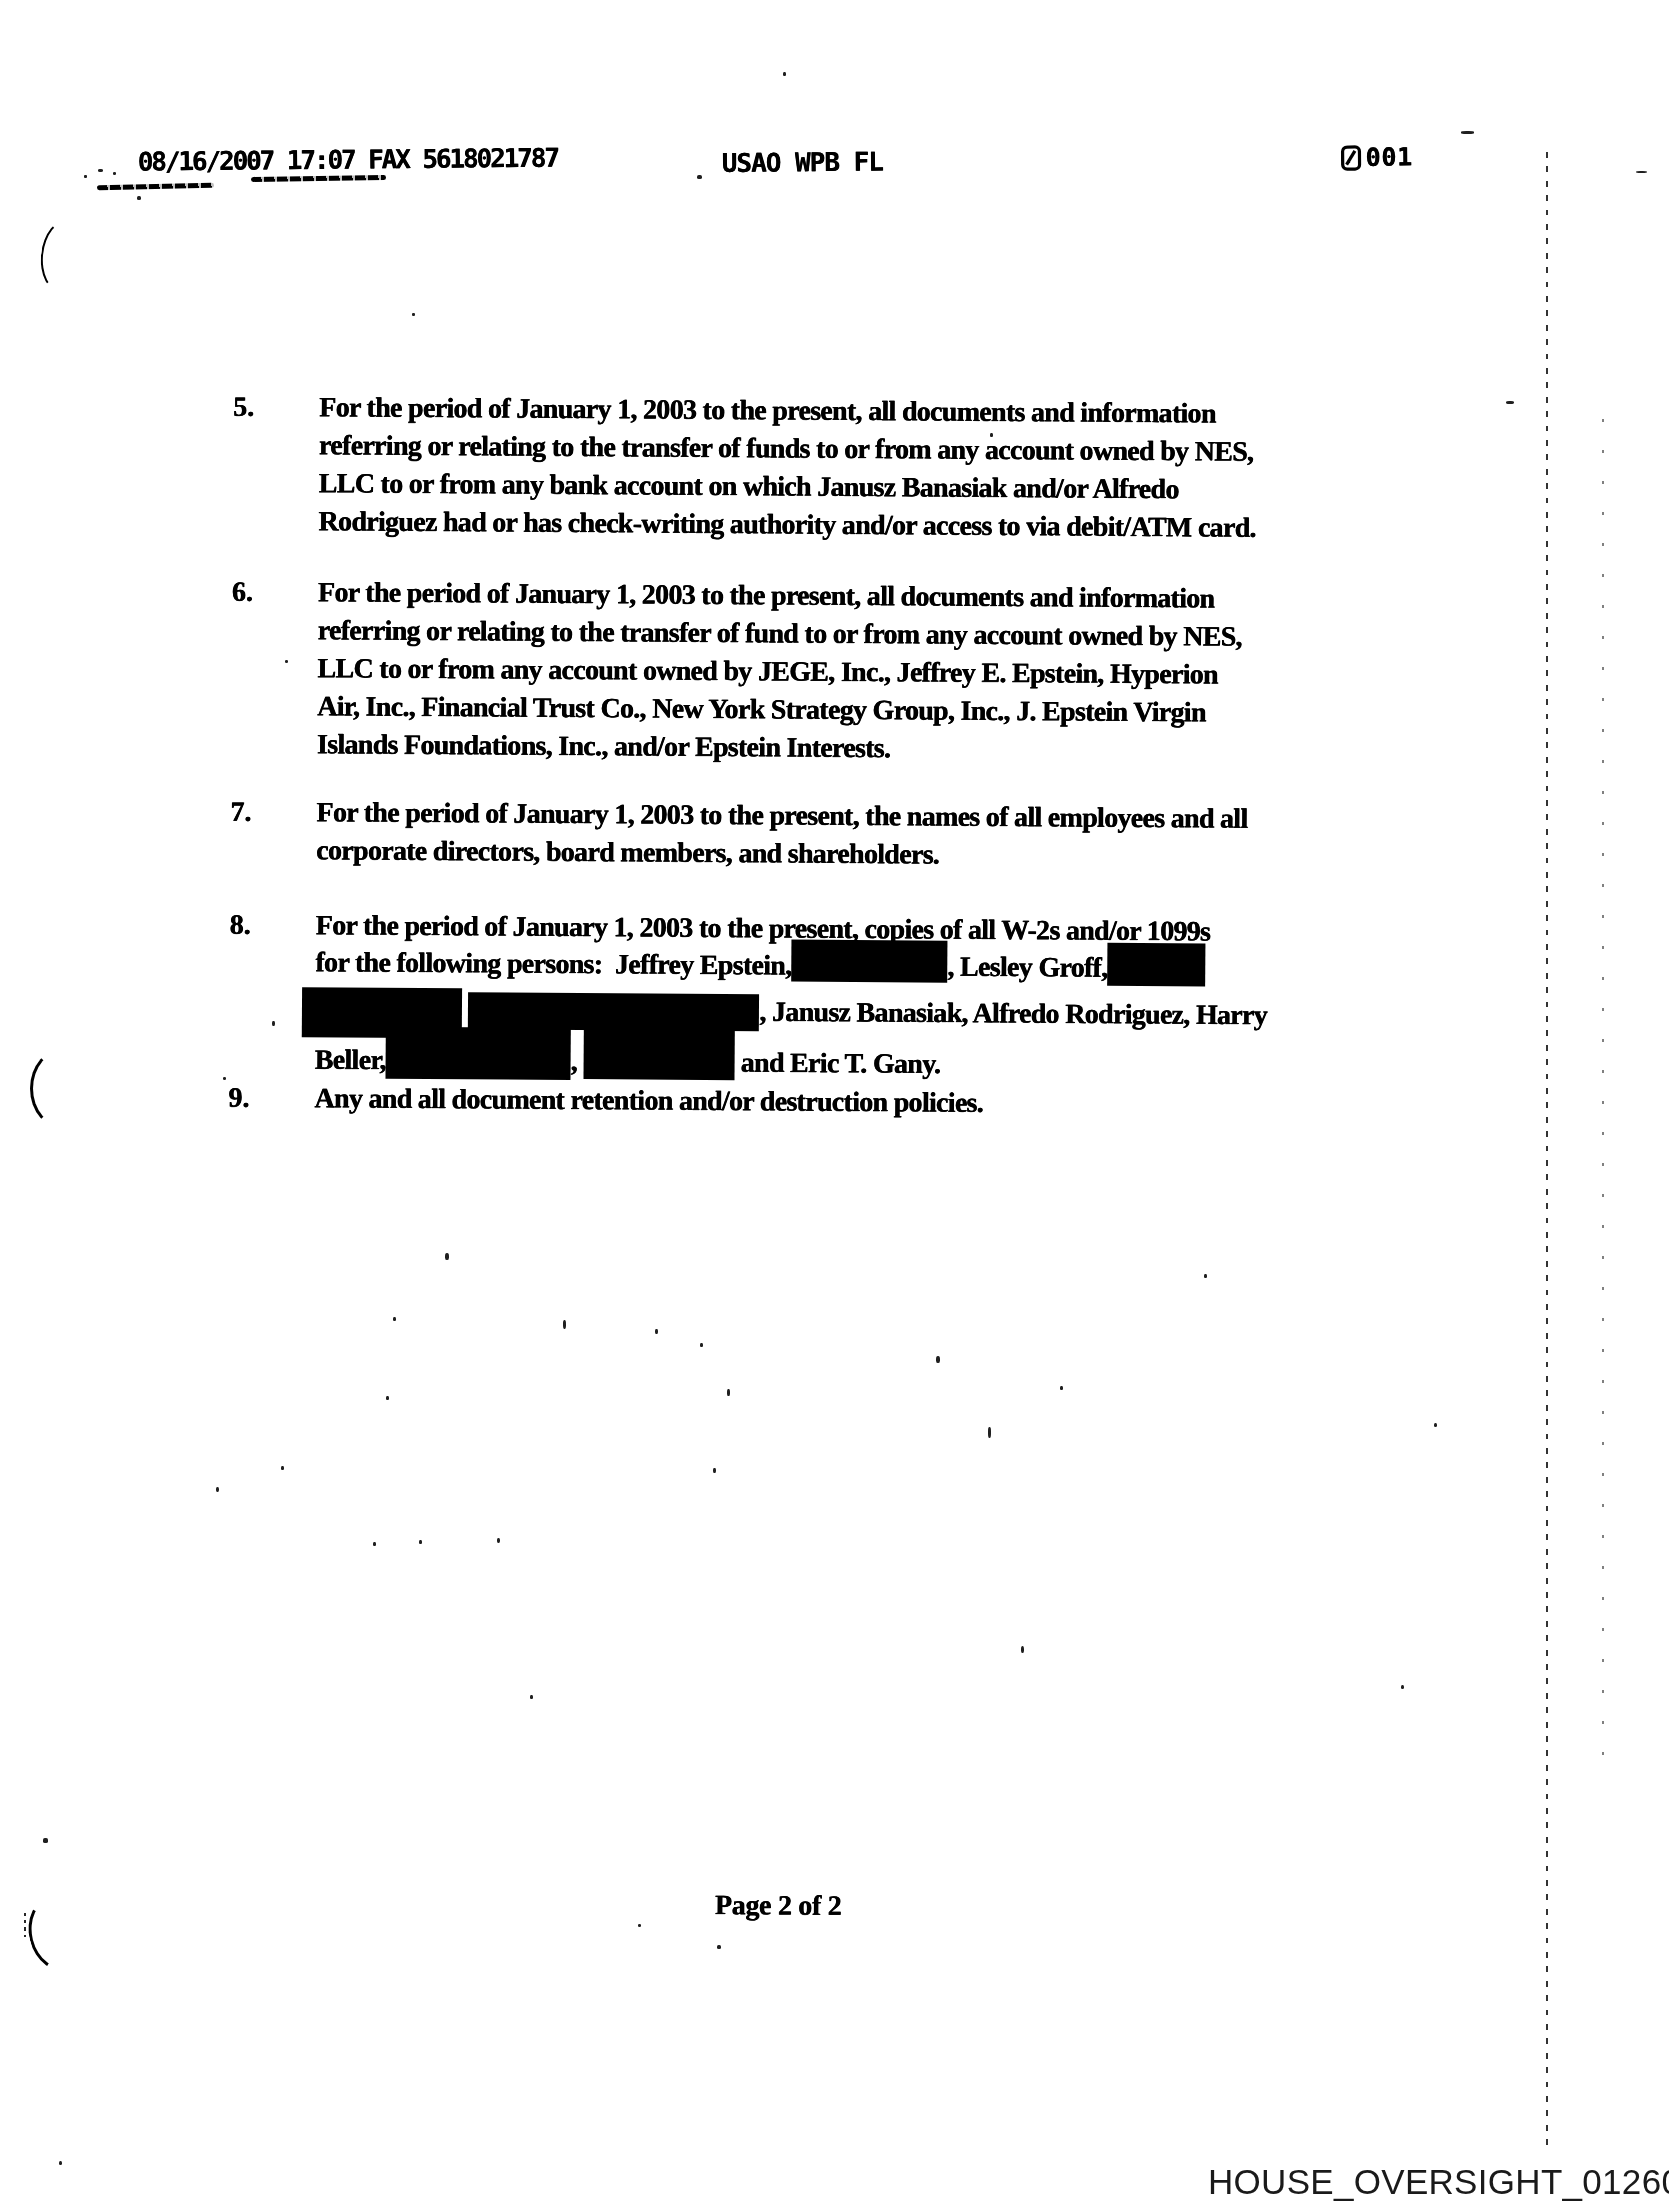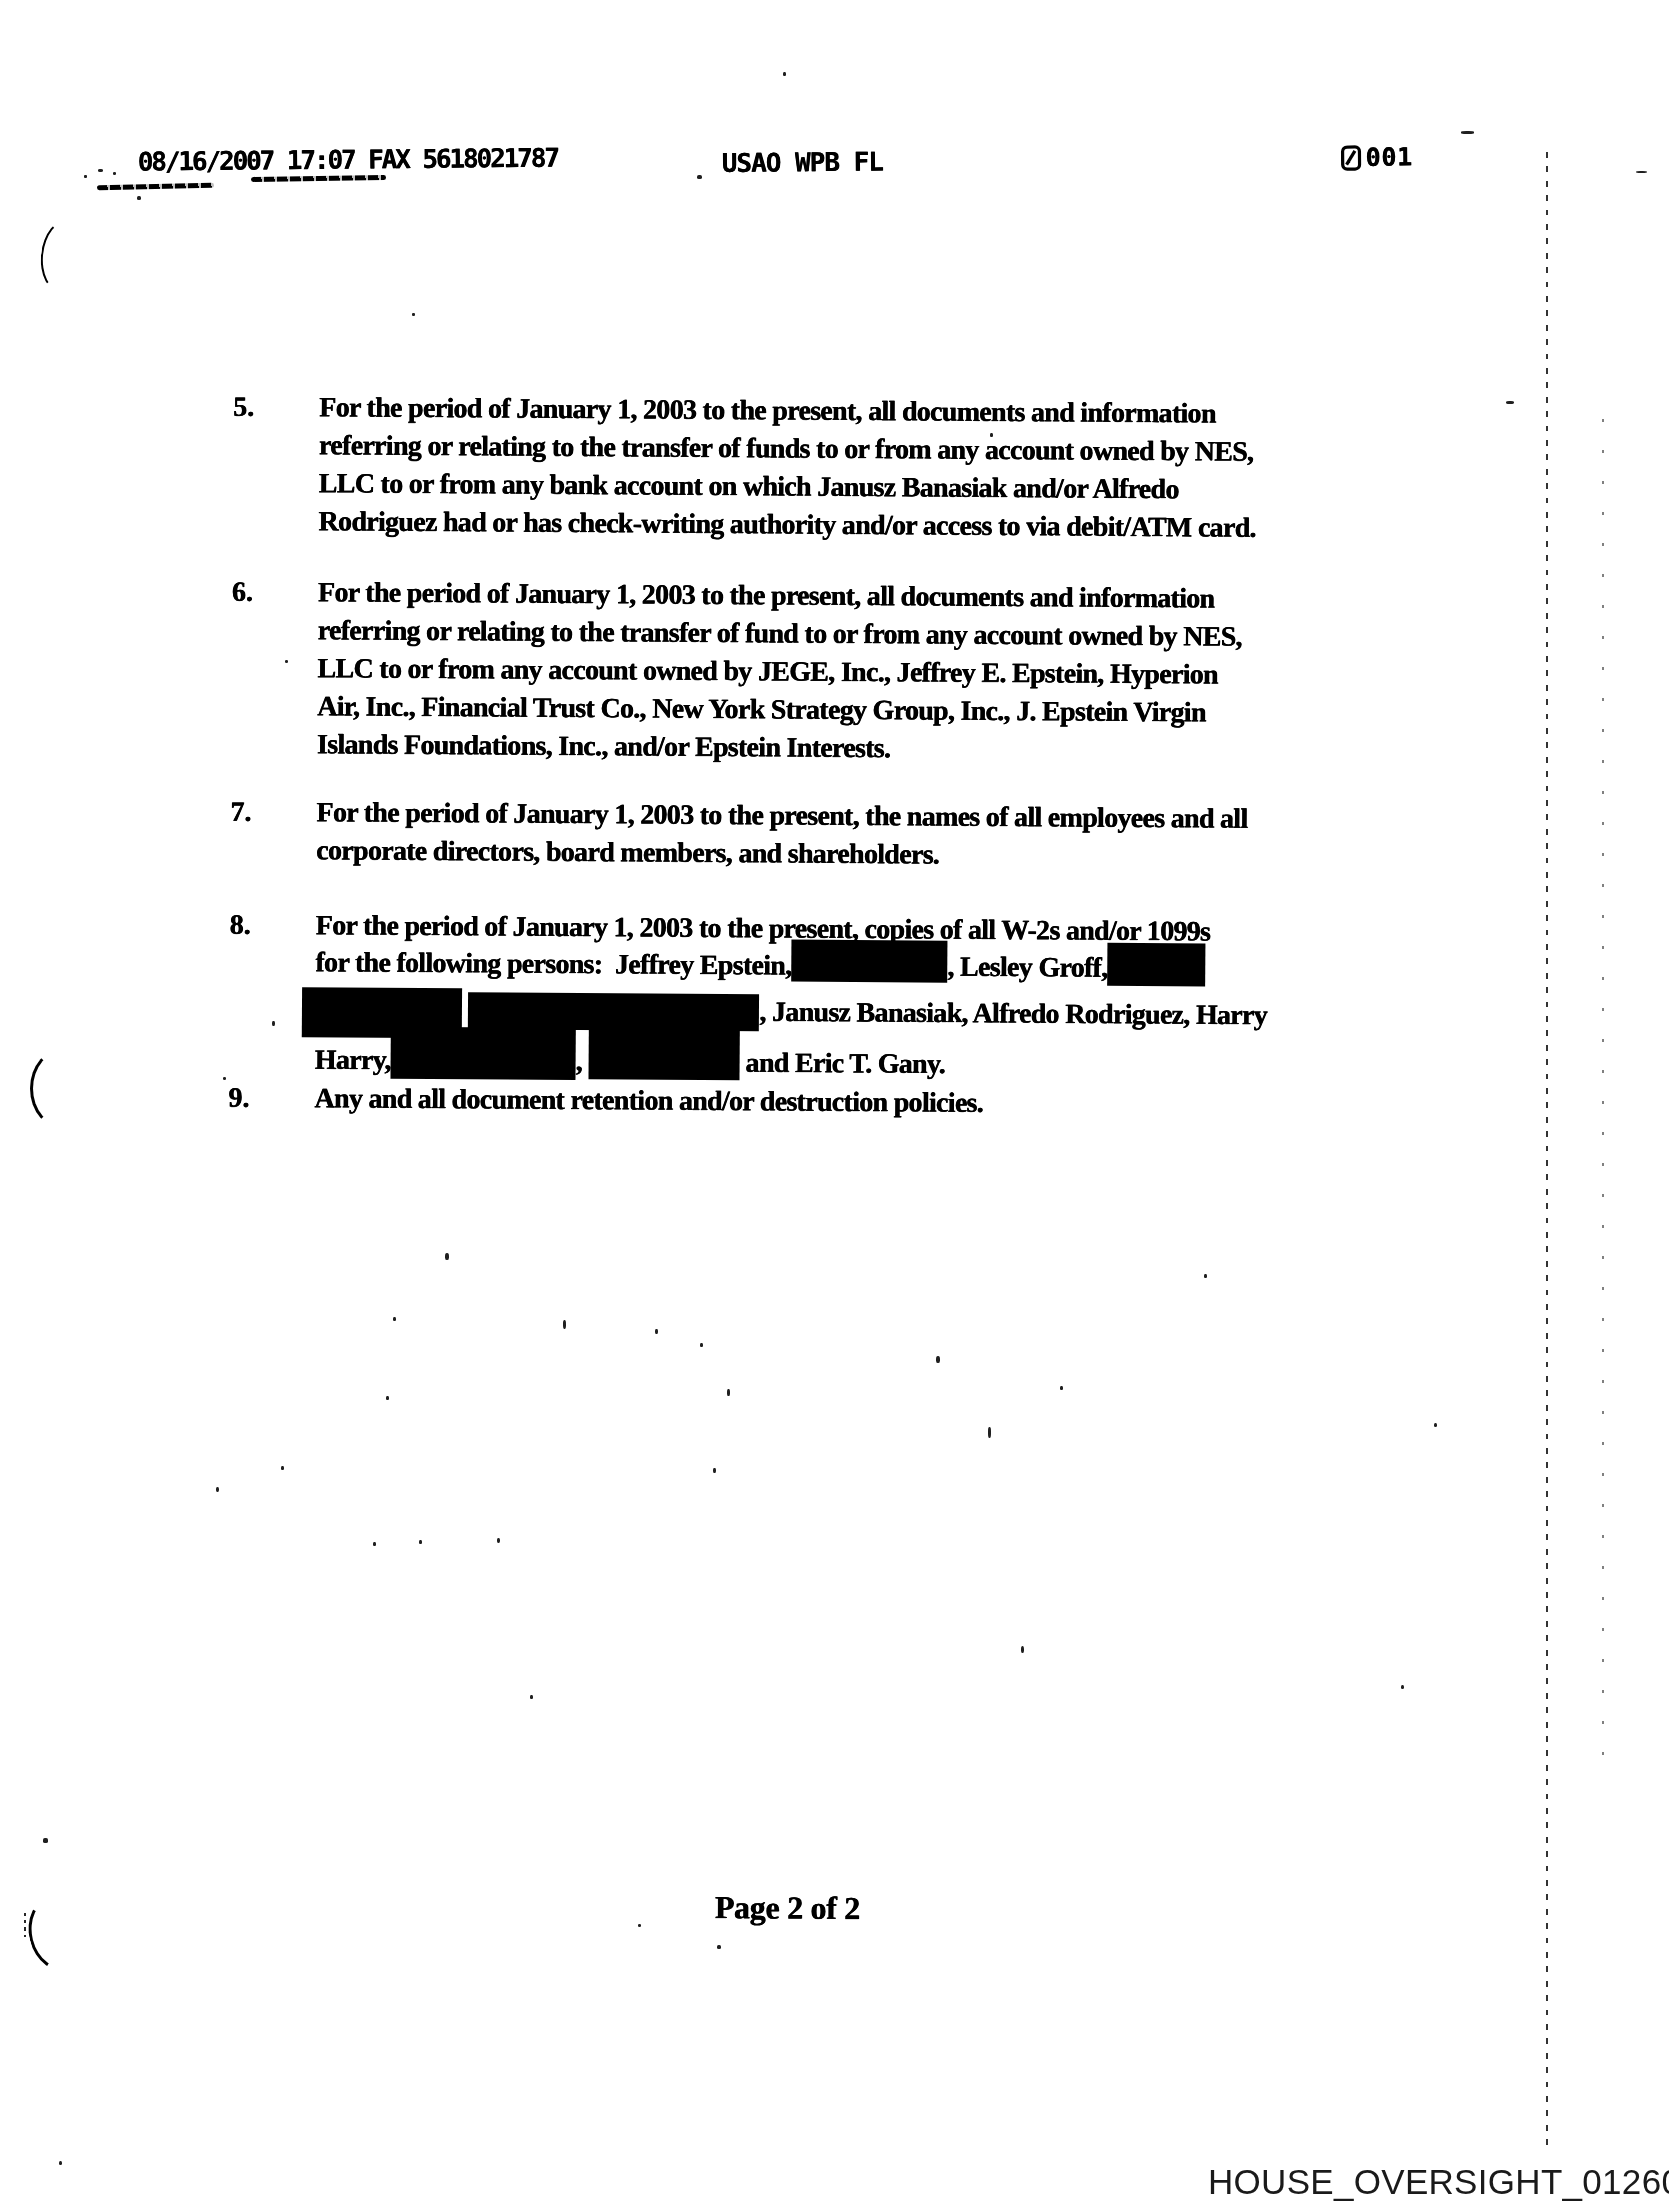--- a/index.html
+++ b/index.html
@@ -32,21 +32,21 @@
   .num{position:absolute;left:0;top:0;
     font-weight:700;font-size:28px;line-height:38px;color:#000;
     text-shadow:0.5px 0 #000, 0 0.3px rgba(0,0,0,.55);}
   .itext{margin-left:86px;}
   .line{white-space:pre;font-weight:700;font-size:28px;line-height:38px;
     letter-spacing:-0.7px;color:#000;
     text-shadow:0.5px 0 #000, 0 0.3px rgba(0,0,0,.55);}
   .redact{display:inline-block;background:#000;position:relative;vertical-align:middle;}
 
   .page-label{position:absolute;left:728px;top:1884px;
-    font-weight:700;font-size:32px;color:#000;letter-spacing:-0.3px;white-space:pre;
+    font-weight:700;font-size:28px;color:#000;letter-spacing:-0.3px;white-space:pre;
     text-shadow:0.5px 0 #000, 0 0.3px rgba(0,0,0,.5);}
   .bates{position:absolute;left:1208px;top:2162px;
     font-family:"Liberation Sans",sans-serif;font-weight:400;font-size:35px;
     letter-spacing:0.3px;color:#1a1a1a;white-space:pre;}
 
   
   .speck{position:absolute;background:#000;border-radius:40%;opacity:.88;}
   .crescent{position:absolute;border-style:solid;border-color:transparent;
     border-left-color:#000;border-radius:50%;}
   .vdots{position:absolute;}
@@ -100,21 +100,21 @@
             <div class="line" style="line-height: 38px;">For the period of January 1, 2003 to the present, the names of all employees and all</div>
             <div class="line" style="line-height: 38px;">corporate directors, board members, and shareholders.</div>
           </div>
         </div>
         <div class="item" style="top: 904px;">
           <div class="num">8.</div>
           <div class="itext">
             <div class="line" style="line-height: 37px;">For the period of January 1, 2003 to the present, copies of all W-2s and/or 1099s</div>
             <div class="line" style="line-height: 37px;"><span class="seg">for the following persons:  Jeffrey Epstein,</span><span class="redact" style="width: 156px; height: 42px; top: -7.9px;"></span><span class="seg">, Lesley Groff,</span><span class="redact" style="width: 98px; height: 43px; top: -6.5px;"></span></div>
             <div class="line" style="line-height: 37px;"><span class="redact" style="width: 160px; height: 50px; top: 1.3px; margin-left: -13px;"></span><span class="seg"> </span><span class="redact" style="width: 291px; height: 37px; top: -1.3px;"></span><span class="seg">, Janusz Banasiak, Alfredo Rodriguez, Harry</span></div>
-            <div class="line" style="line-height: 37px;"><span class="seg">Harry,</span><span class="redact" style="width: 185px; height: 52px; top: -10.5px;"></span><span class="seg">, </span><span class="redact" style="width: 151px; height: 51px; top: -10.5px;"></span><span class="seg"> and Eric T. Gany.</span></div>
+            <div class="line" style="line-height: 37px;"><span class="seg">Beller,</span><span class="redact" style="width: 185px; height: 52px; top: -10.5px;"></span><span class="seg">, </span><span class="redact" style="width: 151px; height: 51px; top: -10.5px;"></span><span class="seg"> and Eric T. Gany.</span></div>
           </div>
         </div>
         <div class="item" style="top: 1077px;">
           <div class="num">9.</div>
           <div class="itext">
             <div class="line" style="line-height: 38px;">Any and all document retention and/or destruction policies.</div>
           </div>
         </div>
       </div>
     <div class="page-label">Page 2 of 2</div>

